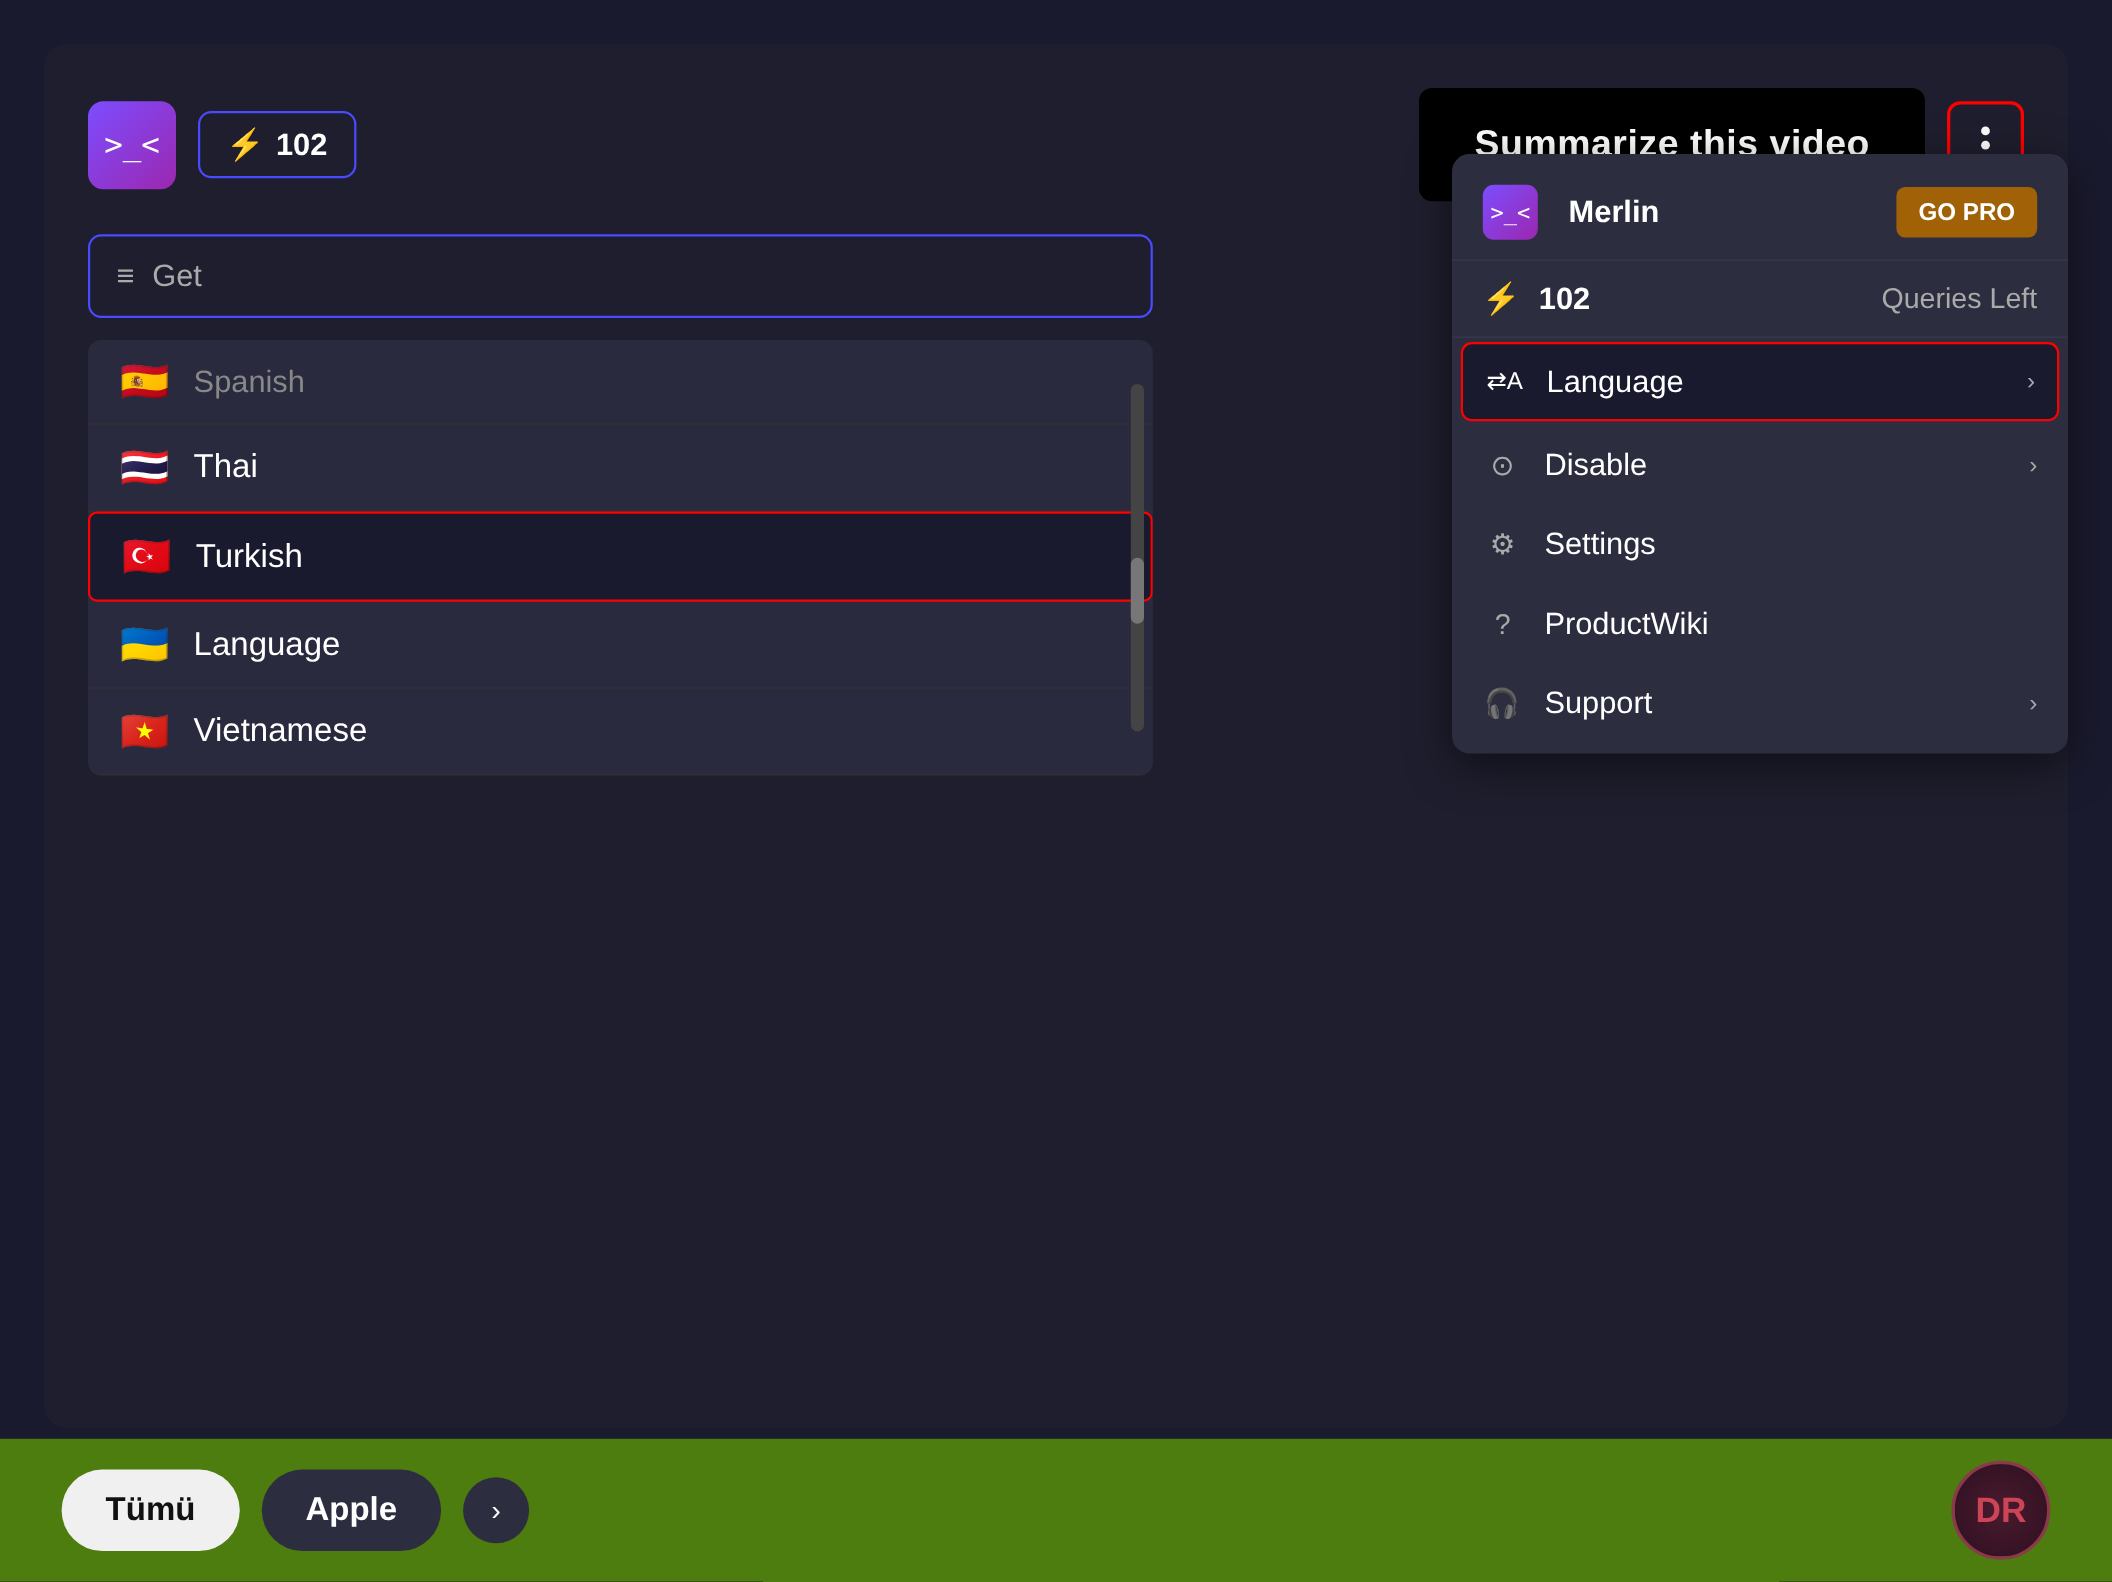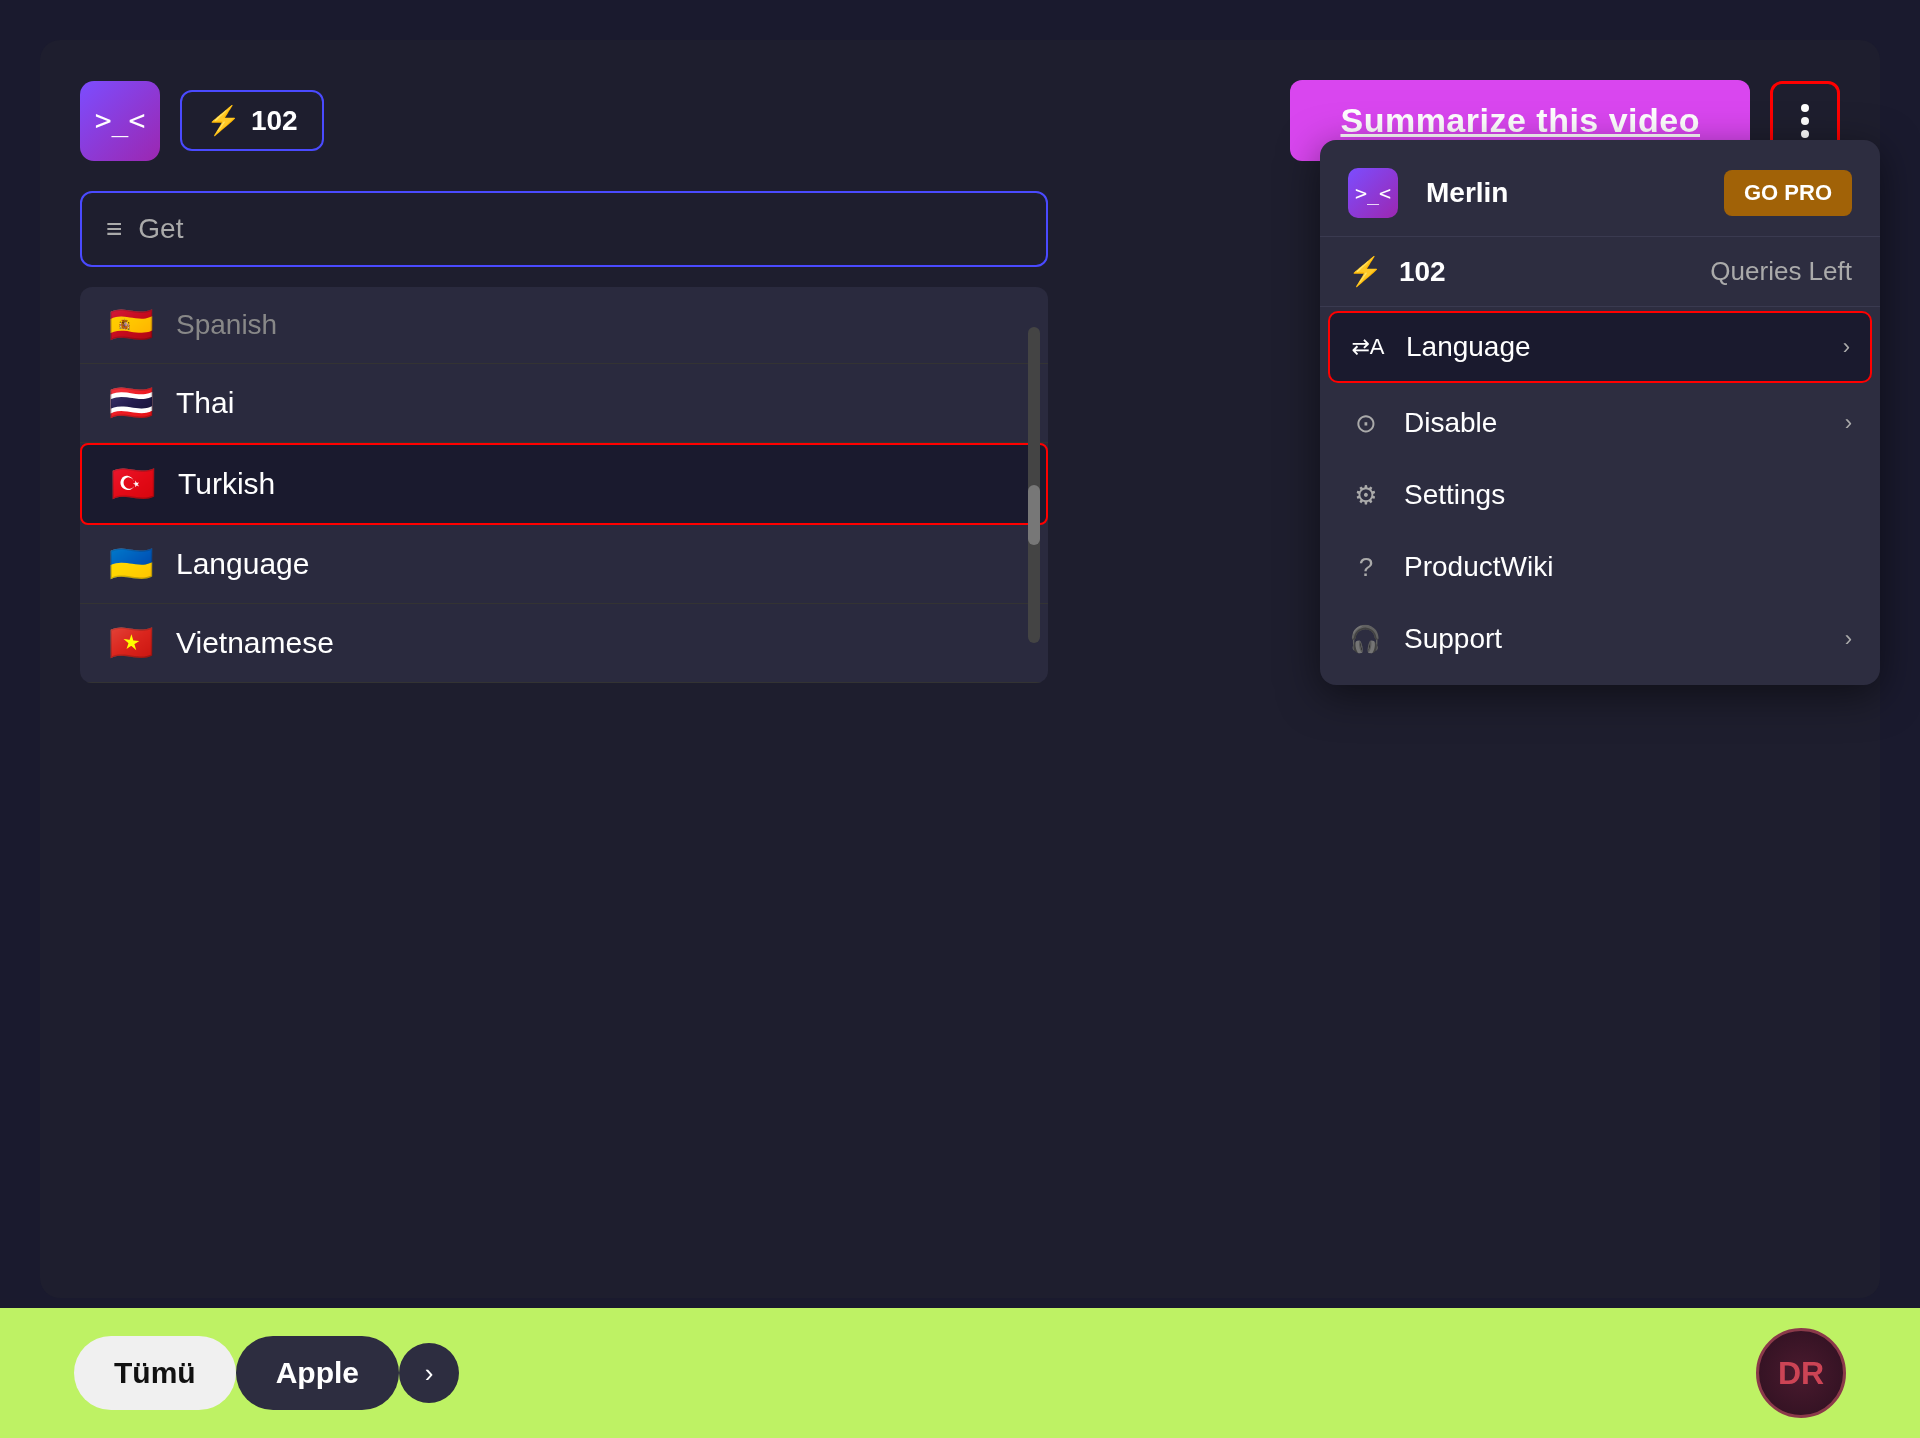--- a/index.html
+++ b/index.html
@@ -58,30 +58,29 @@
     }
 
     .lightning-icon {
       color: #f5c518;
       font-size: 28px;
     }
 
     .spacer { flex: 1; }
 
     .summarize-btn {
-      background: #d946ef;
+      background: #000000;
       color: white;
       border: none;
       border-radius: 12px;
-      padding: 21px 50px;
+      padding: 32px 50px;
       font-size: 34px;
       font-weight: 700;
       cursor: pointer;
       letter-spacing: 0.5px;
-      text-decoration: underline;
     }
 
     .more-btn {
       width: 70px;
       height: 80px;
       background: #1e1e2e;
       border: 3px solid #ff0000;
       border-radius: 12px;
       display: flex;
       align-items: center;
@@ -292,24 +291,25 @@
       font-size: 22px;
     }
 
     
     .bottom-bar {
       position: absolute;
       bottom: 0;
       left: 0;
       right: 0;
       height: 130px;
-      background: #bef264;
-      display: flex;
-      align-items: center;
-      padding: 0 74px;
+      background: #4d7c0f;
+      display: flex;
+      align-items: center;
+      padding: 0 56px;
+      gap: 20px;
     }
 
     .bottom-btn {
       padding: 20px 40px;
       border-radius: 50px;
       font-size: 30px;
       font-weight: 700;
       cursor: pointer;
       border: none;
     }

